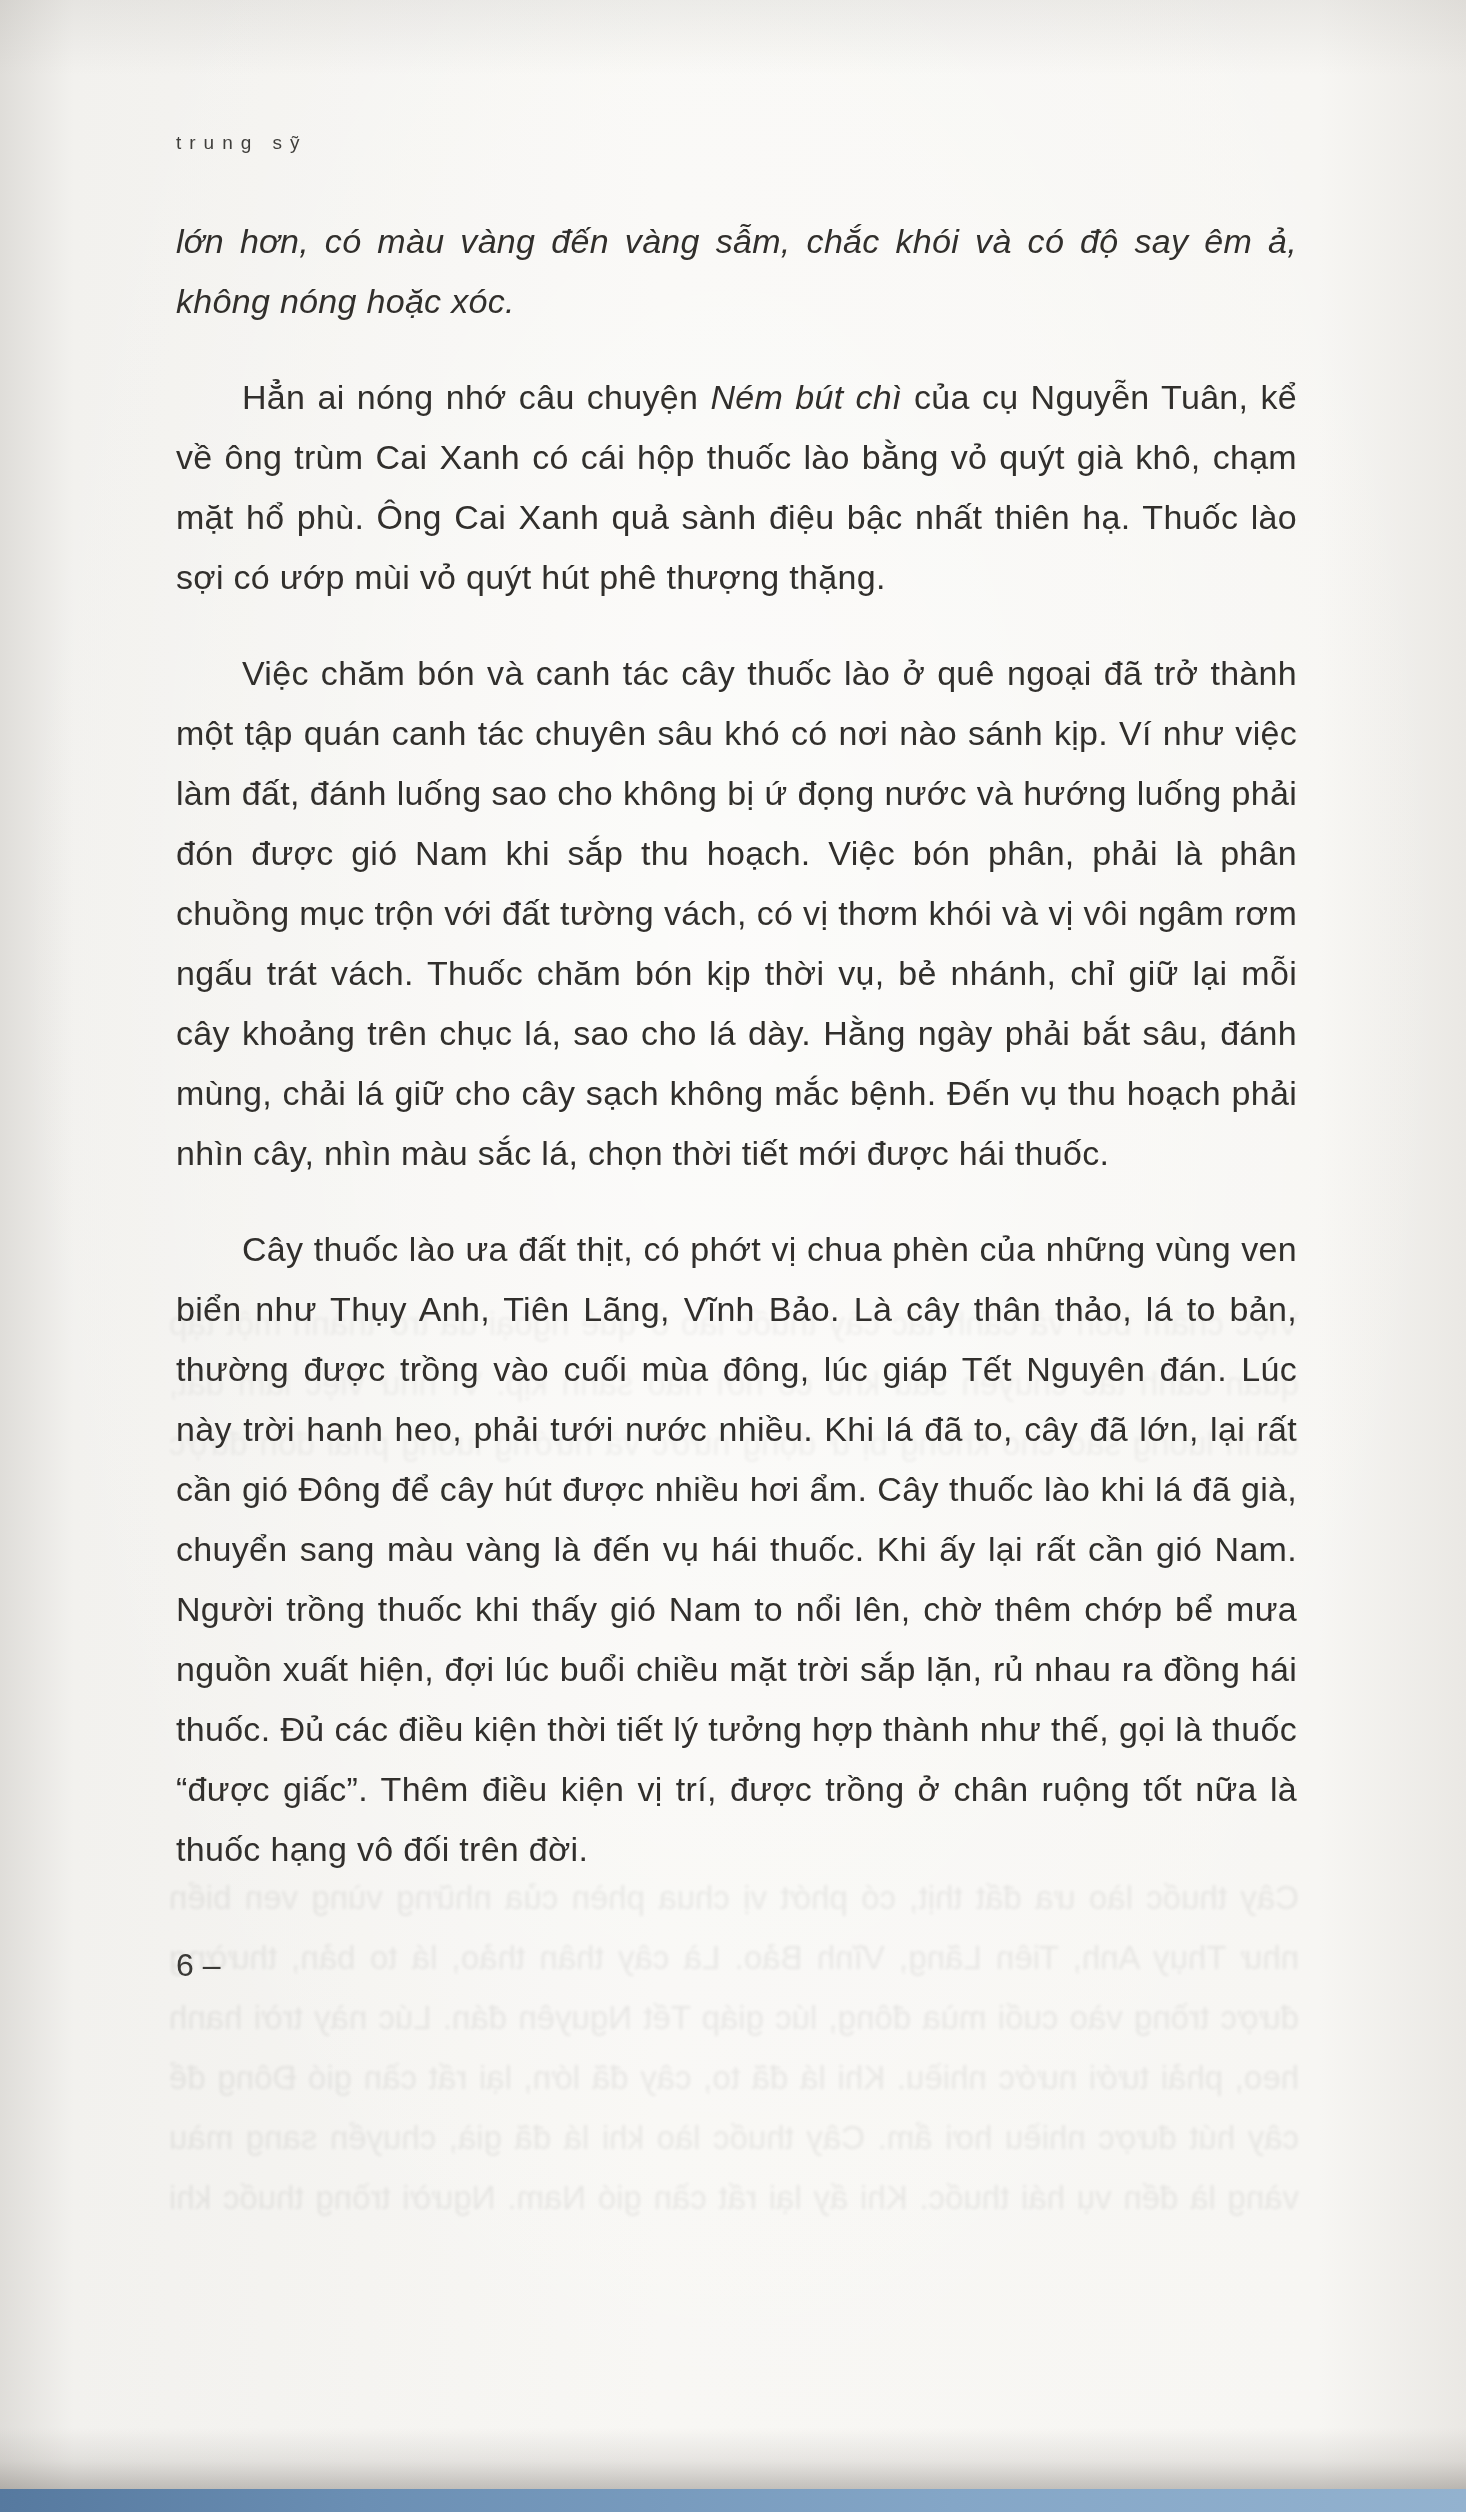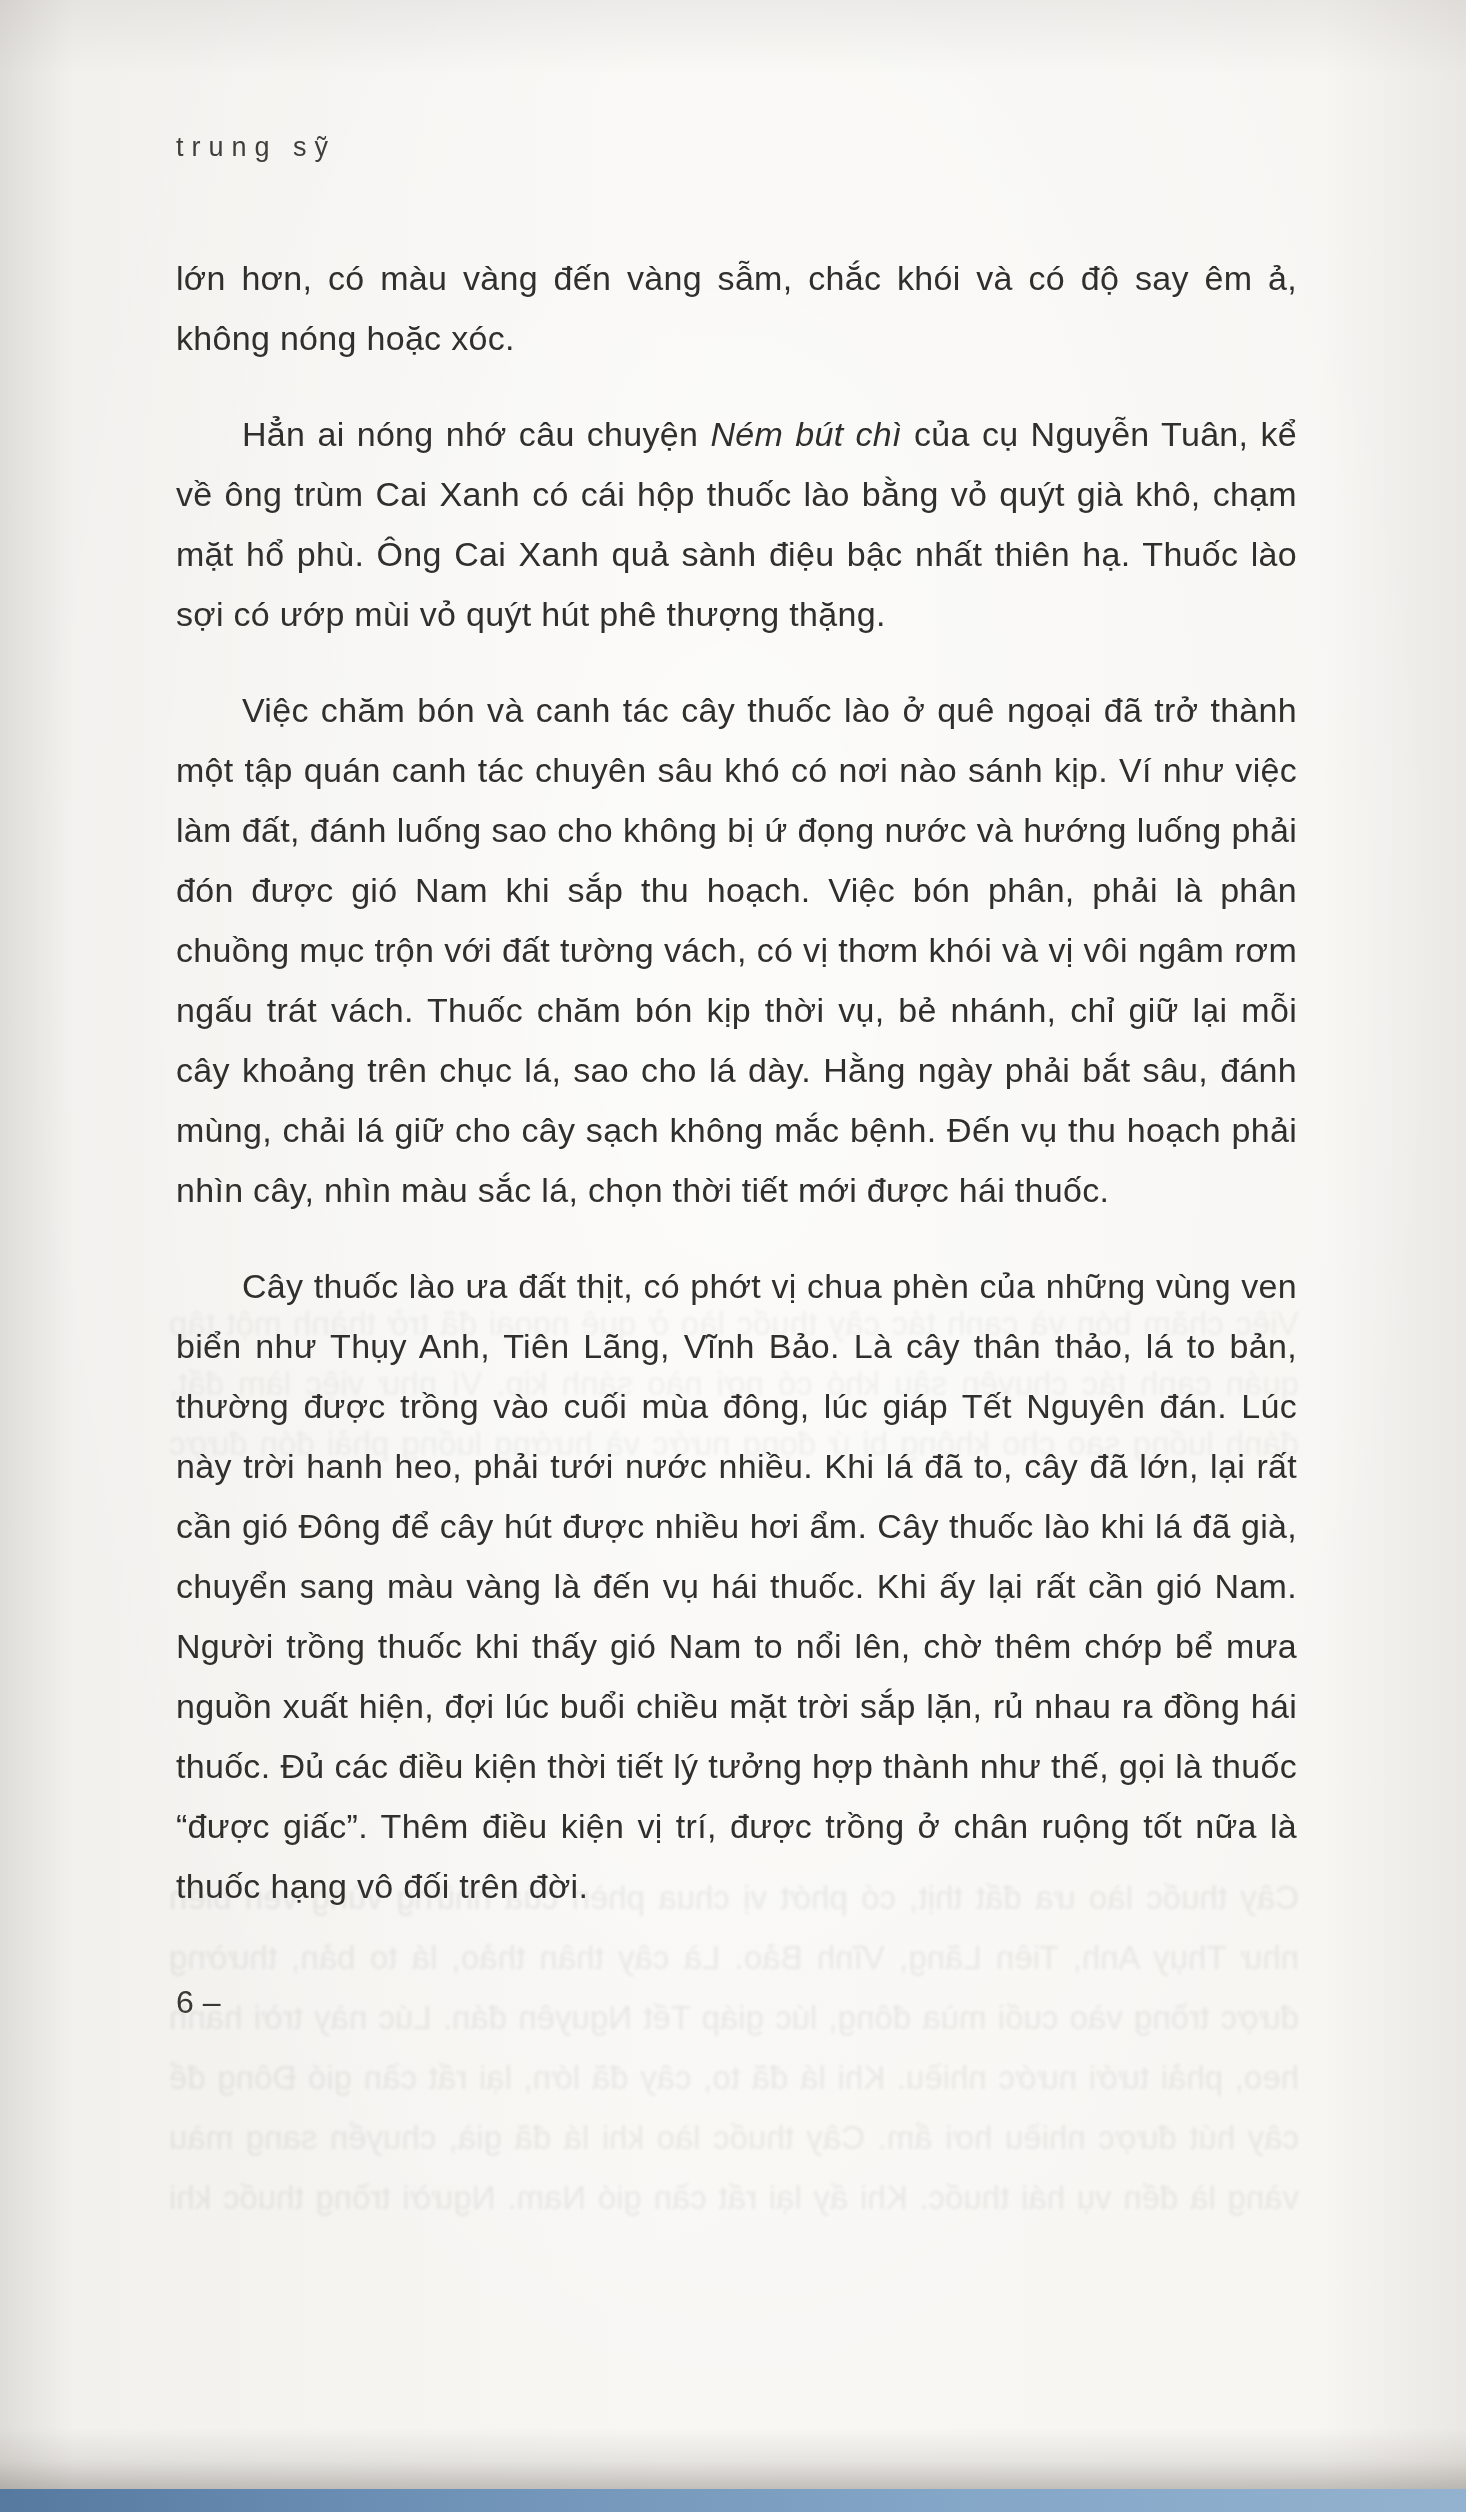--- a/index.html
+++ b/index.html
@@ -40,37 +40,37 @@
   }
   .bleed-1 { top: 1868px; height: 356px; opacity: 0.085; }
   .bleed-2 { top: 1294px; height: 187px; opacity: 0.055; }
 
   .page-content {
     position: relative;
     padding: 132px 169px 0 176px;
     z-index: 2;
   }
   .running-header {
-    font-size: 27px;
+    font-size: 19px;
     letter-spacing: 8px;
     color: #3f3e3b;
-    margin-bottom: 85px;
+    margin-bottom: 57px;
   }
   .body-text {
     font-size: 34px;
     line-height: 60px;
     letter-spacing: 0.3px;
     color: #312f2c;
     text-align: justify;
   }
   .para {
     margin: 0 0 36px 0;
     text-indent: 66px;
   }
-  .para.no-indent { text-indent: 0; }
+  .para.no-indent { text-indent: 0; font-style: italic; }
   .book-title { }
   .page-number {
     margin-top: 68px;
     font-size: 32px;
     color: #3a3936;
   }
   .bottom-shadow {
     position: absolute;
     left: 0;
     bottom: 23px;

